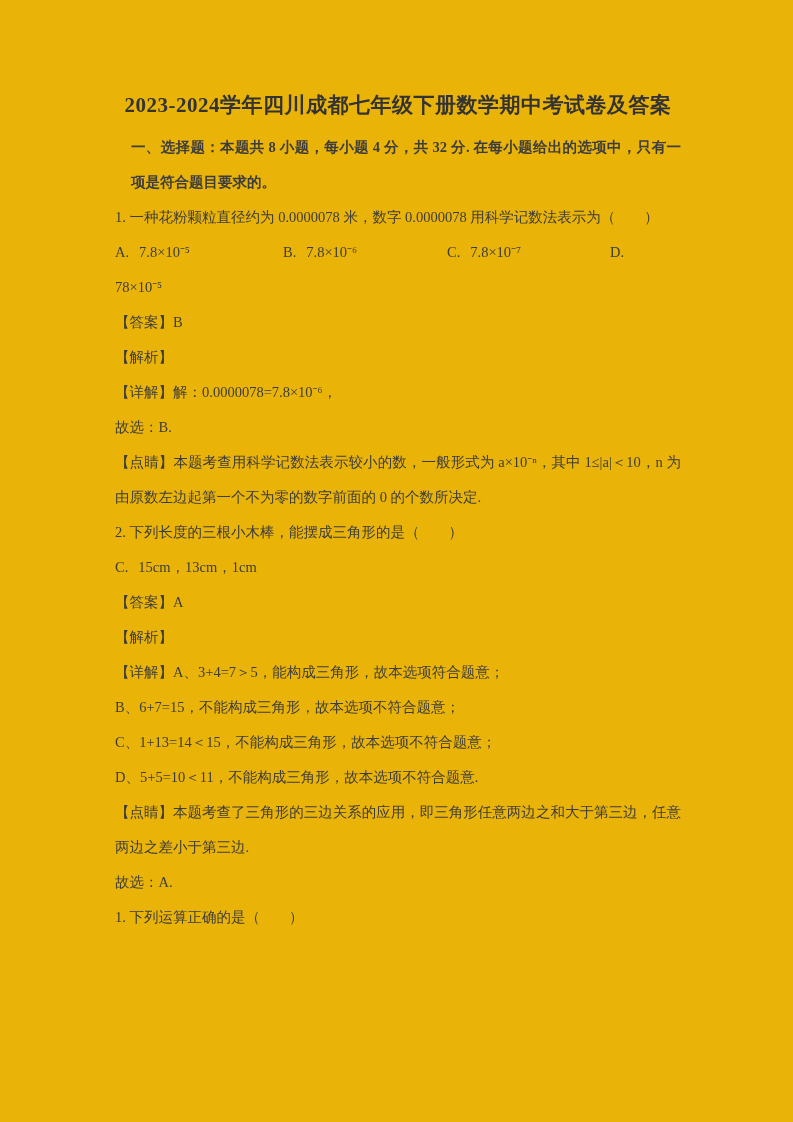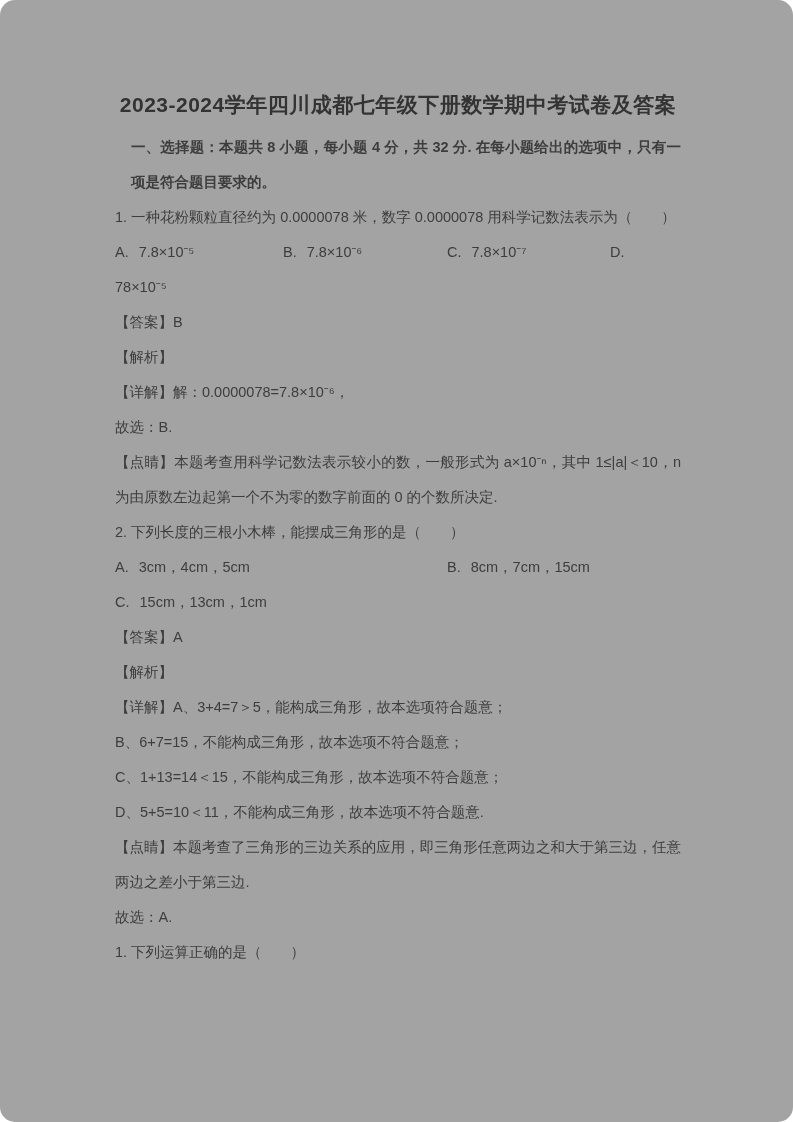--- a/index.html
+++ b/index.html
@@ -6,26 +6,25 @@
     margin: 0;
     padding: 0;
     background: #ffffff;
   }
   .sheet {
     position: relative;
     width: 793px;
     height: 1122px;
     box-sizing: border-box;
     padding: 90px 112px 0 115px;
-    background: #a3a3a3;
-    font-family: Liberation Sans, sans-serif;
+    background: #eab308;
+    font-family: Liberation Serif, serif;
     font-size: 14.5px;
     color: #3d3d3d;
     overflow: hidden;
-    border-radius: 15px;
   }
   .title {
     font-size: 21px;
     font-weight: bold;
     text-align: center;
     margin: 0 0 10px 0;
     line-height: 1.45;
     letter-spacing: 0.5px;
     color: #333333;
   }
@@ -83,28 +82,20 @@
 
   <p>78×10⁻⁵</p>
   <p>【答案】B</p>
   <p>【解析】</p>
   <p>【详解】解：0.0000078=7.8×10⁻⁶，</p>
   <p>故选：B.</p>
   <p>【点睛】本题考查用科学记数法表示较小的数，一般形式为 a×10⁻ⁿ，其中 1≤|a|＜10，n 为由原数左边起第一个不为零的数字前面的 0 的个数所决定.</p>
 
   <p>2.  下列长度的三根小木棒，能摆成三角形的是（　　）</p>
 
-  <div class="optrow optrow-2">
-    <span class="opt">
-      <span class="optlabel">A.</span><span>3cm，4cm，5cm</span>
-    </span>
-    <span class="opt">
-      <span class="optlabel">B.</span><span>8cm，7cm，15cm</span>
-    </span>
-  </div>
 
   <div class="optrow optrow-2">
     <span class="opt">
       <span class="optlabel">C.</span><span>15cm，13cm，1cm</span>
     </span>
   </div>
 
   <p>【答案】A</p>
   <p>【解析】</p>
   <p>【详解】A、3+4=7＞5，能构成三角形，故本选项符合题意；</p>

